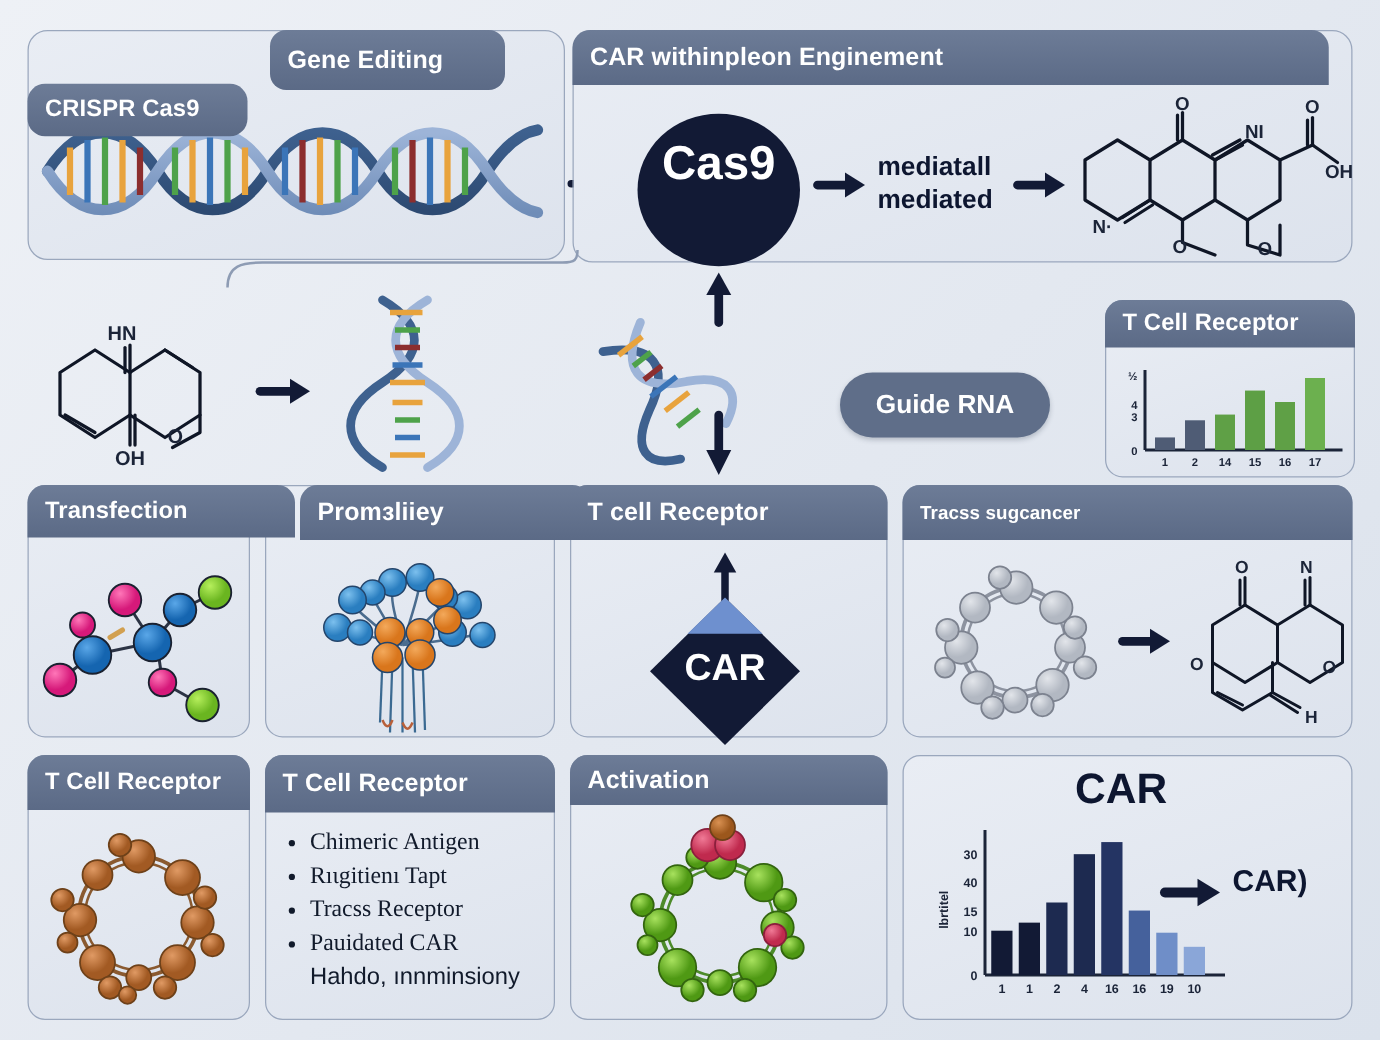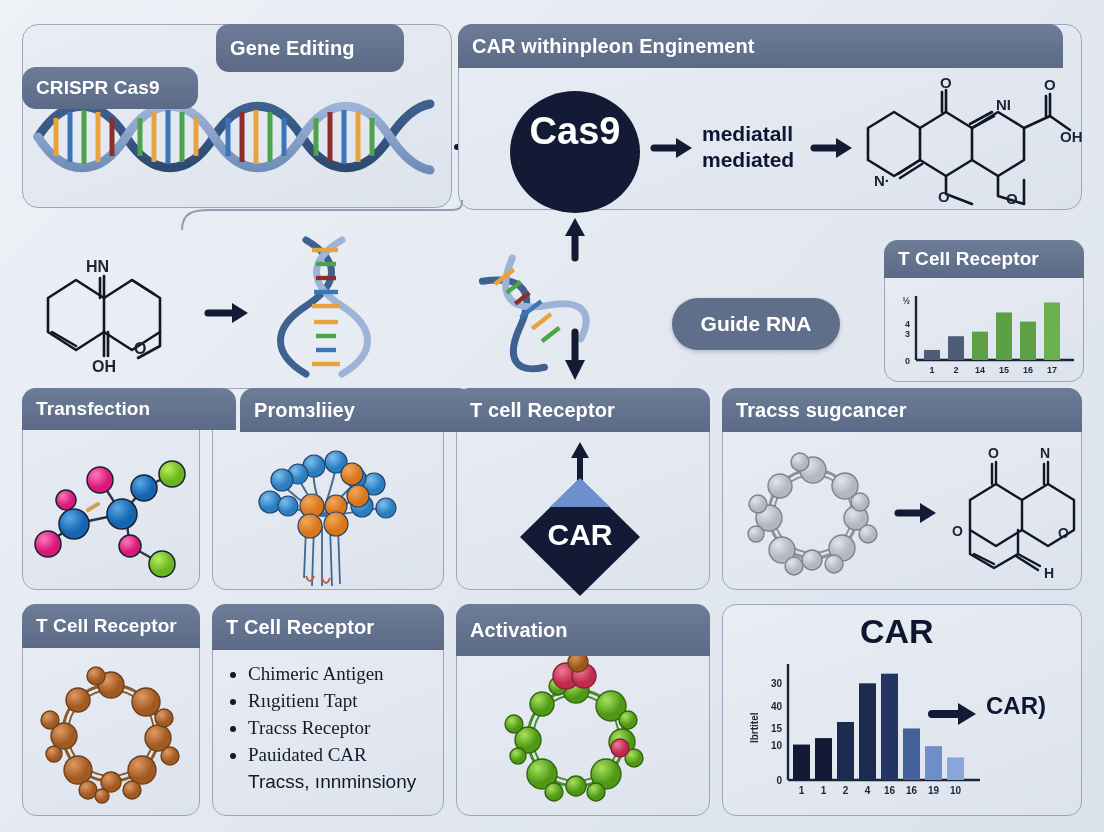--- a/index.html
+++ b/index.html
@@ -403,21 +403,21 @@
   </div>
   <div class="blob" style="left:518px;top:476px;width:124px;height:122px;">
     <svg width="124" height="122" viewBox="0 0 124 122">
       <path d="M62,2 L122,61 L62,120 L2,61 Z" fill="#121a35"></path>
       <path d="M62,2 L92,31 L32,31 Z" fill="#6e90cf"></path>
     </svg>
   </div>
   <div class="cap" style="left:518px;top:518px;width:124px;text-align:center;font-size:30px;color:#ffffff;">CAR</div>
 
   <div class="card" style="left:722px;top:388px;width:360px;height:202px;"></div>
-  <div class="chead" style="left:722px;top:388px;width:360px;height:44px;font-size:20px;border-radius:14px 14px 0 0;align-items:center;">
+  <div class="chead" style="left:722px;top:388px;width:360px;height:44px;font-size:15px;border-radius:14px 14px 0 0;align-items:center;">
     <span>Tracss sugcancer</span>
   </div>
   <div class="blob" style="left:742px;top:446px;width:142px;height:136px;">
     <svg width="142" height="136" viewBox="0 0 142 136">
       <defs>
         <radialGradient id="gGrey" cx="35%" cy="30%">
             <stop offset="0" stop-color="#e2e5ea"></stop>
             <stop offset="1" stop-color="#b2b8c2"></stop>
           </radialGradient>
       </defs>
@@ -511,25 +511,25 @@
   <div class="chead" style="left:212px;top:604px;width:232px;height:46px;font-size:20px;border-radius:14px 14px 0 0;">
     <span>T Cell Receptor</span>
   </div>
   <div class="bullets" style="left:228px;top:660px;width:216px;">
     <ul id="bullet-ul">
         <li>Chimeric Antigen</li>
         <li>Rıɩgitienı Tapt</li>
         <li>Tracss Receptor</li>
         <li>Pauidated CAR</li>
       </ul>
-    <div style="padding-left:20px;">Tracss, ınnminsiony</div>
+    <div style="padding-left:20px;">Hahdo, ınnminsiony</div>
   </div>
 
   <div class="card" style="left:456px;top:604px;width:254px;height:212px;"></div>
-  <div class="chead" style="left:456px;top:604px;width:254px;height:52px;font-size:20px;border-radius:14px 14px 0 0;">
+  <div class="chead" style="left:456px;top:604px;width:254px;height:40px;font-size:20px;border-radius:14px 14px 0 0;">
     <span>Activation</span>
   </div>
   <div class="blob" style="left:496px;top:656px;width:160px;height:152px;">
     <svg width="160" height="152" viewBox="0 0 160 152">
       <defs>
         <radialGradient id="gGrn" cx="35%" cy="30%">
             <stop offset="0" stop-color="#a8e25e"></stop>
             <stop offset="1" stop-color="#4f9914"></stop>
           </radialGradient>
         <radialGradient id="gRed" cx="35%" cy="30%">

